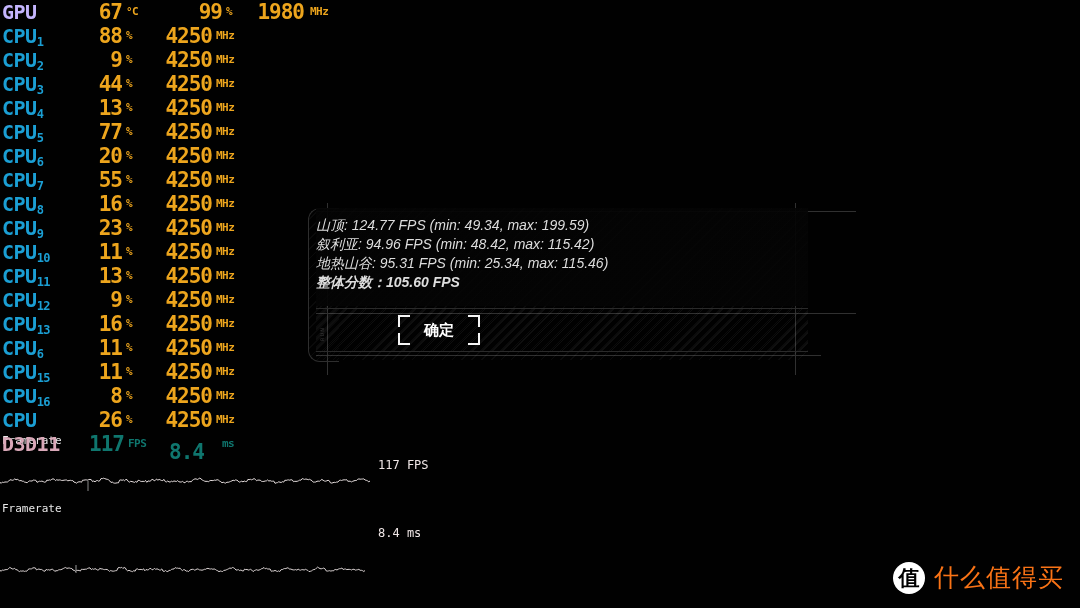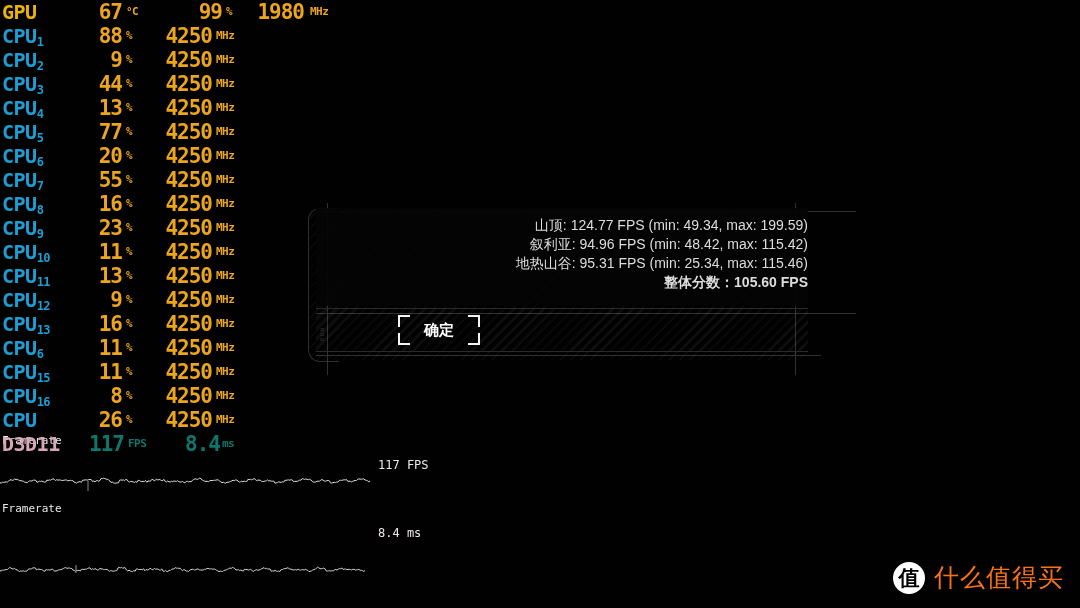--- a/index.html
+++ b/index.html
@@ -40,21 +40,21 @@
     font-weight: bold;
     letter-spacing: -0.5px;
   }
   .osd-label .sub {
     font-size: 12px;
     vertical-align: baseline;
     position: relative;
     top: 3px;
     letter-spacing: -0.5px;
   }
-  .lbl-gpu { color: #eab308; }
+  .lbl-gpu { color: #c4b5fd; }
   .lbl-cpu { color: #1b9fd4; }
   .lbl-api { color: #d9a8b8; }
 
   .osd-cell {
     position: absolute;
     top: 0;
     text-align: right;
     font-family: "DejaVu Sans Mono", monospace;
     font-size: 21px;
     font-weight: bold;
@@ -83,21 +83,21 @@
   .g-a  { left: 62px;  width: 60px; }
   .g-ua { left: 126px; }
   .g-b  { left: 150px; width: 72px; }
   .g-ub { left: 226px; }
   .g-c  { left: 232px; width: 72px; }
   .g-uc { left: 310px; }
 
   
   .a-a  { left: 62px;  width: 62px; }
   .a-ua { left: 128px; }
-  .a-b  { left: 148px; width: 72px; }
+  .a-b  { left: 132px; width: 72px; margin-top: 8px; }
   .a-ub { left: 222px; text-align: center; }
 
   
   .graph-block { position: absolute; left: 0; }
   .graph-title {
     font-family: "DejaVu Sans Mono", monospace;
     font-size: 11px;
     color: #e8e8e8;
     letter-spacing: 0px;
     padding-left: 2px;
@@ -171,21 +171,22 @@
       repeating-linear-gradient(135deg,
         rgba(255,255,255,0.05) 0px,
         rgba(255,255,255,0.05) 1px,
         rgba(0,0,0,0) 1px,
         rgba(0,0,0,0) 7px);
   }
   .dlg-lines {
     position: absolute;
     left: 0; top: 8px;
     width: 492px;
-    text-align: right;
+    text-align: left;
+    font-style: italic;
   }
   .dlg-line {
     font-family: "Liberation Sans", sans-serif;
     font-size: 14px;
     color: #dddddd;
     line-height: 19px;
     white-space: nowrap;
   }
   .dlg-line.total { font-weight: bold; }
 

